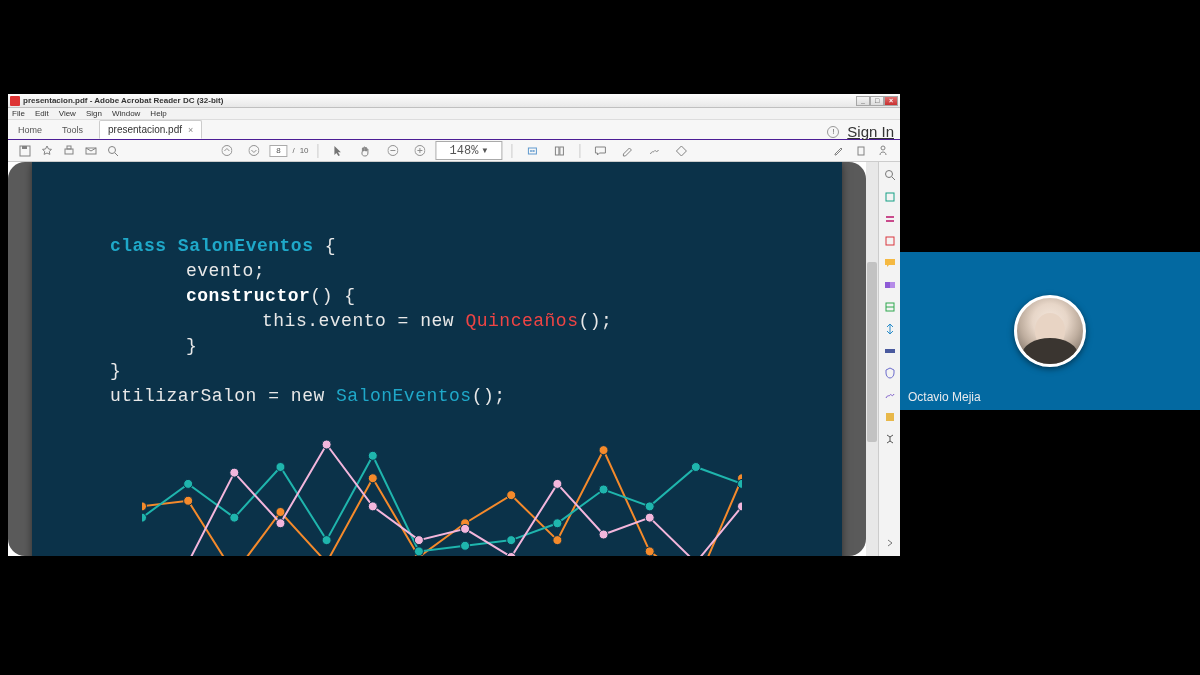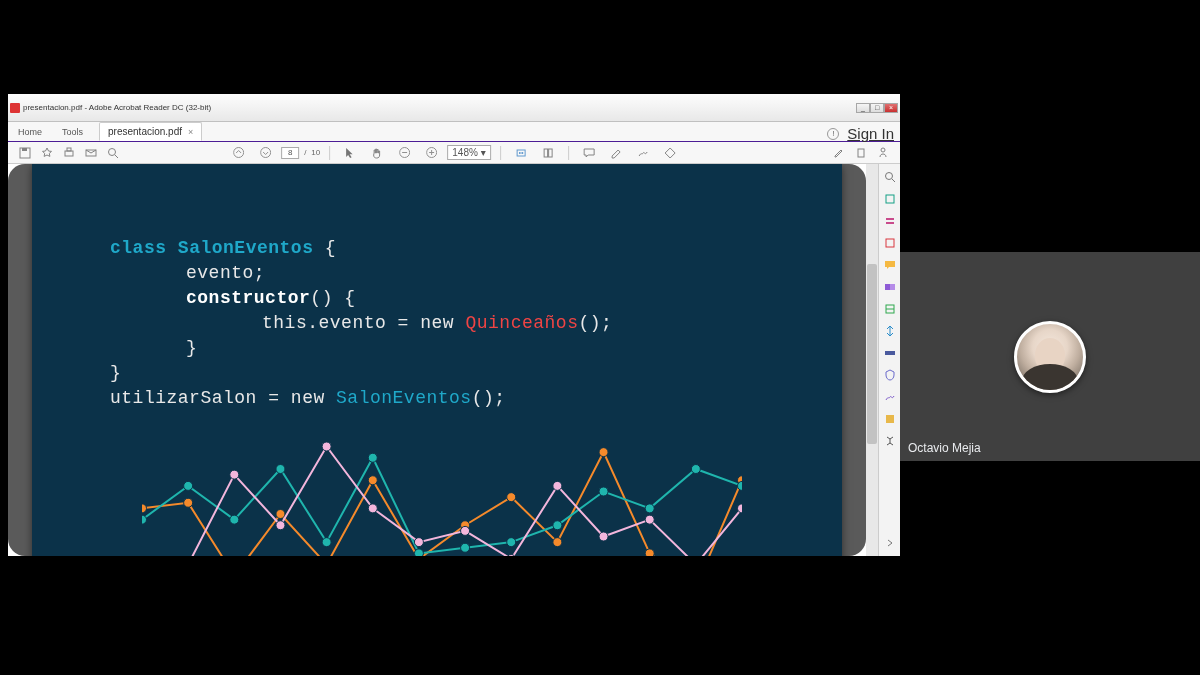--- a/index.html
+++ b/index.html
@@ -1,21 +1,21 @@
 <!DOCTYPE html>
 <html><head>
 <meta charset="utf-8">
 <style>
   * { margin: 0; padding: 0; box-sizing: border-box; }
   body { width: 1200px; height: 675px; background: #000; font-family: "Segoe UI", Tahoma, sans-serif; overflow: hidden; position: relative; }
   
   .stage { position: absolute; left: 8px; top: 94px; width: 892px; height: 462px; background: #fff; display: flex; flex-direction: column; }
   
   
-  .titlebar { height: 28px; background: linear-gradient(#fdfdfd,#e8e8e8); border-bottom: 1px solid #c0c0c0; display: flex; align-items: center; font-size: 8px; color: #333; padding: 0 2px; }
+  .titlebar { height: 14px; background: linear-gradient(#fdfdfd,#e8e8e8); border-bottom: 1px solid #c0c0c0; display: flex; align-items: center; font-size: 8px; color: #333; padding: 0 2px; font-weight: bold; }
   .titlebar .icon { width: 10px; height: 10px; background: #d33; margin-right: 3px; border-radius: 1px; }
   .titlebar .title { flex: 1; white-space: nowrap; overflow: hidden; }
   .winbtns { display: flex; gap: 0; }
   .winbtn { width: 14px; height: 10px; border: 1px solid #a7a7a7; background: linear-gradient(#f5f5f5,#ddd); font-size: 7px; line-height: 8px; text-align: center; cursor: pointer; }
   .winbtn.close { background: linear-gradient(#e07070,#c93030); color: #fff; }
   
   
   .menubar { height: 12px; background: #f3f3f3; display: flex; align-items: center; font-size: 8px; color: #333; padding-left: 4px; gap: 10px; border-bottom: 1px solid #ddd; }
   .menubar span { cursor: pointer; }
   
@@ -30,21 +30,21 @@
   .tabrow .signin { font-size: 15px; color: #333; cursor: pointer; text-decoration: underline; }
   
   
   .toolbar { height: 22px; background: #f7f7f7; border-bottom: 1px solid #ccc; display: flex; align-items: center; font-size: 9px; color: #555; position: relative; padding: 0 6px; }
   .toolbar .tb-ico { width: 14px; height: 14px; margin: 0 4px; display: inline-flex; align-items: center; justify-content: center; cursor: pointer; opacity: .8; }
   .toolbar svg { display: block; }
   .toolbar .center { position: absolute; left: 50%; transform: translateX(-50%); display: flex; align-items: center; gap: 5px; }
   .toolbar .pagebox { width: 18px; height: 12px; border: 1px solid #aaa; font-size: 8px; text-align: center; line-height: 10px; background: #fff; }
   .toolbar .sep { width: 1px; height: 14px; background: #ccc; margin: 0 4px; }
   .toolbar .right { position: absolute; right: 6px; display: flex; align-items: center; }
-  .toolbar .zoombox { font-size: 10px; padding: 1px 4px; border: 1px solid #aaa; background: #fff; display: flex; align-items: center; gap: 3px; }
+  .toolbar .zoombox { font-size: 12px; padding: 1px 13px; border: 1px solid #aaa; background: #fff; display: flex; align-items: center; gap: 3px; font-family: Liberation Mono, monospace; }
   
   
   .docarea { flex: 1; display: flex; overflow: hidden; }
   .page-wrap { flex: 1; background: #5a5a5a; display: flex; justify-content: center; align-items: flex-start; overflow: hidden; position: relative; border-radius: 17px; }
   .page { width: 810px; height: 410px; background: #0b3249; box-shadow: 0 2px 8px rgba(0,0,0,.5); position: relative; overflow: hidden; }
   
   
   .code { position: absolute; left: 78px; top: 72px; font-family: "Courier New", monospace; font-size: 18px; line-height: 25px; color: #e8e8e8; font-weight: 500; letter-spacing: .5px; }
   .kw { color: #1fa8c9; font-weight: 700; }
   .cls { color: #1fa8c9; }
@@ -54,41 +54,49 @@
   
   .chart { position: absolute; left: 110px; bottom: -30px; width: 600px; height: 180px; }
   
   
   .sidetools { width: 22px; background: #f3f3f3; border-left: 1px solid #ccc; display: flex; flex-direction: column; align-items: center; padding-top: 6px; gap: 8px; }
   .sidetools .sico { width: 14px; height: 14px; cursor: pointer; display: flex; align-items: center; justify-content: center; }
   .scrolltrack { width: 12px; background: #e8e8e8; position: relative; }
   .scrollthumb { position: absolute; left: 1px; width: 10px; background: #c2c2c2; border-radius: 2px; top: 100px; height: 180px; }
   
   
-  .participant { position: absolute; left: 900px; top: 252px; width: 300px; height: 209px; background: #404040; display: flex; flex-direction: column; align-items: center; justify-content: center; }
+  .participant { position: absolute; left: 900px; top: 252px; width: 300px; height: 158px; background: #0369a1; display: flex; flex-direction: column; align-items: center; justify-content: center; }
   .avatar { width: 72px; height: 72px; border-radius: 50%; background: radial-gradient(circle at 50% 35%, #f4e7dc 0%, #e7d6c8 32%, #bfae9f 55%, #8f8276 75%); border: 3px solid #fff; box-shadow: 0 2px 6px rgba(0,0,0,.5); position: relative; overflow: hidden; }
   .avatar::before { content:""; position:absolute; left:50%; top:22%; transform:translateX(-50%); width:30px; height:34px; background:#e8d4c4; border-radius:50% 50% 45% 45%; }
   .avatar::after { content:""; position:absolute; left:50%; bottom:-8px; transform:translateX(-50%); width:56px; height:34px; background:#3a3530; border-radius:50% 50% 0 0; }
   .pname { position: absolute; left: 8px; bottom: 6px; color: #e8eaed; font-size: 12px; }
 </style>
 </head>
 <body>
 
 <div class="stage">
 
   <div class="titlebar">
     <div class="icon"></div>
     <div class="title">presentacion.pdf - Adobe Acrobat Reader DC (32-bit)</div>
     <div class="winbtns">
       <div class="winbtn">_</div>
       <div class="winbtn">□</div>
       <div class="winbtn close">×</div>
     </div>
   </div>
 
+  <div class="menubar">
+    <span>File</span>
+    <span>Edit</span>
+    <span>View</span>
+    <span>Sign</span>
+    <span>Window</span>
+    <span>Help</span>
+  </div>
 
   <div class="tabrow">
     <div class="navlink">Home</div>
     <div class="navlink">Tools</div>
     <div class="doctab">
       <span class="tx">presentacion.pdf</span>
       <span class="close">×</span>
     </div>
     <div class="right">
       <div class="alert">!</div>

